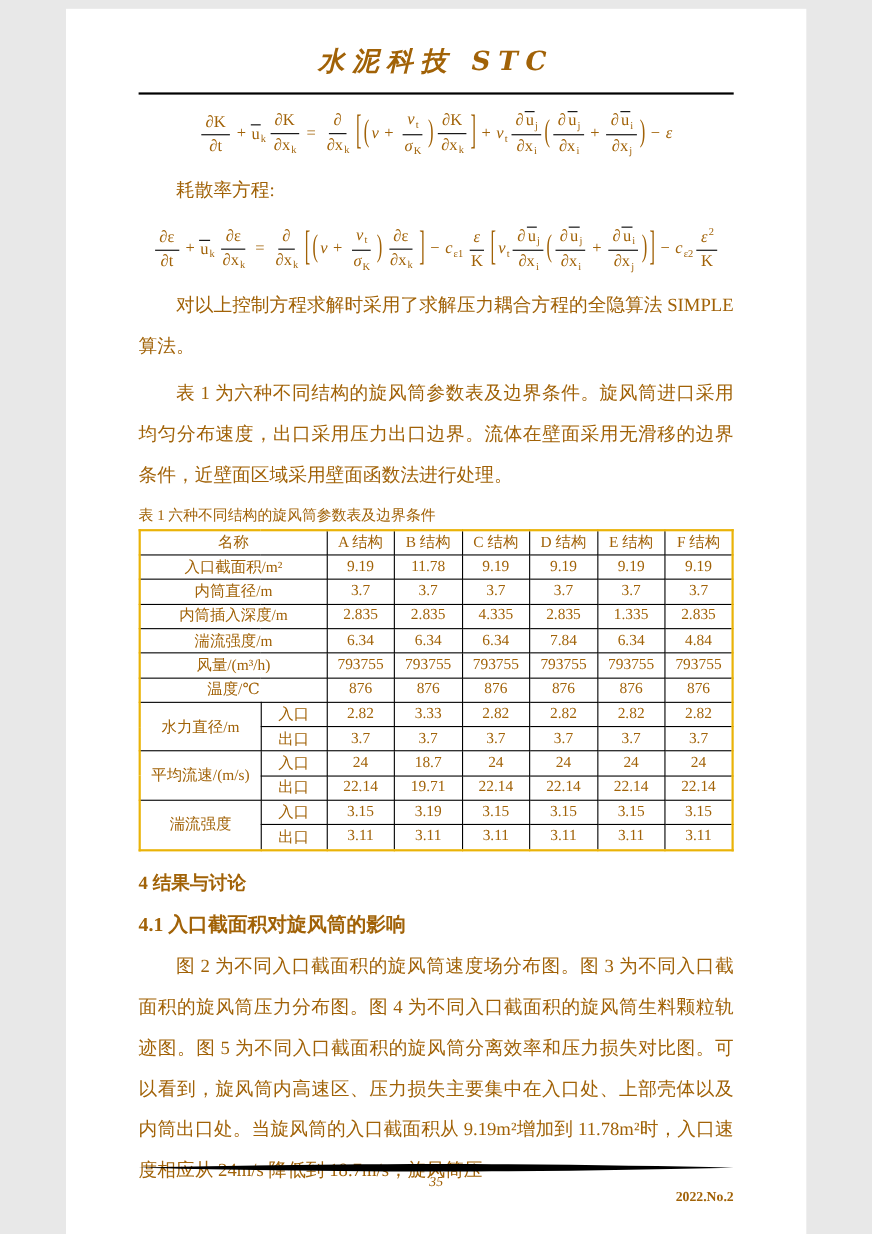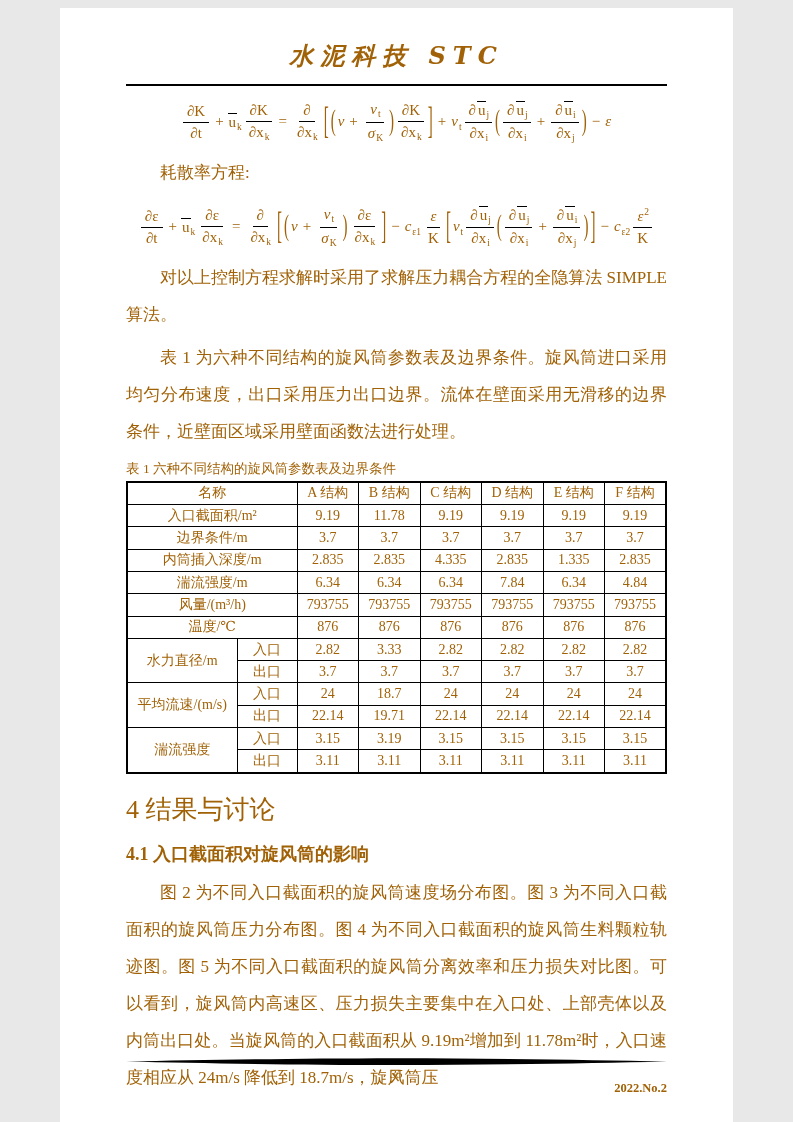--- a/index.html
+++ b/index.html
@@ -55,36 +55,36 @@
   
   .para{
     font-size:17px;
     line-height:37px;
     text-align:justify;
     text-indent:2em;
     margin:6px 0 0 0;
   }
   .lead{margin:9px 0 0 0;}
   .sec-h2{
-    font-size:26px;font-weight:normal;margin:16px 0 0 0;line-height:1.5;
+    font-size:17px;font-weight:bold;margin:16px 0 0 0;line-height:1.5;
   }
   .sec-h3{
     font-size:18px;font-weight:bold;margin:12px 0 0 0;line-height:1.5;
   }
   
   .tbl-caption{
     font-size:13.5px;margin:10px 0 3px 0;
   }
   table.params{
     border-collapse:collapse;
     width:100%;
     table-layout:fixed;
     font-size:14px;
     text-align:center;
-    border:2px solid #000000;
+    border:2px solid #eab308;
   }
   table.params td{
     border:1px solid #000;
     height:21.3px;
     padding:0 2px;
     overflow:hidden;
   }
   table.params td.t{border-top:1.8px solid #000;}
   
   .footer{
@@ -195,21 +195,21 @@
         <tr>
           <td class="t" colspan="2">入口截面积/m²</td>
           <td class="t">9.19</td>
           <td class="t">11.78</td>
           <td class="t">9.19</td>
           <td class="t">9.19</td>
           <td class="t">9.19</td>
           <td class="t">9.19</td>
         </tr>
         <tr>
-          <td class="t" colspan="2">边界条件/m</td>
+          <td class="t" colspan="2">内筒直径/m</td>
           <td class="t">3.7</td>
           <td class="t">3.7</td>
           <td class="t">3.7</td>
           <td class="t">3.7</td>
           <td class="t">3.7</td>
           <td class="t">3.7</td>
         </tr>
         <tr>
           <td class="t" colspan="2">内筒插入深度/m</td>
           <td class="t">2.835</td>

